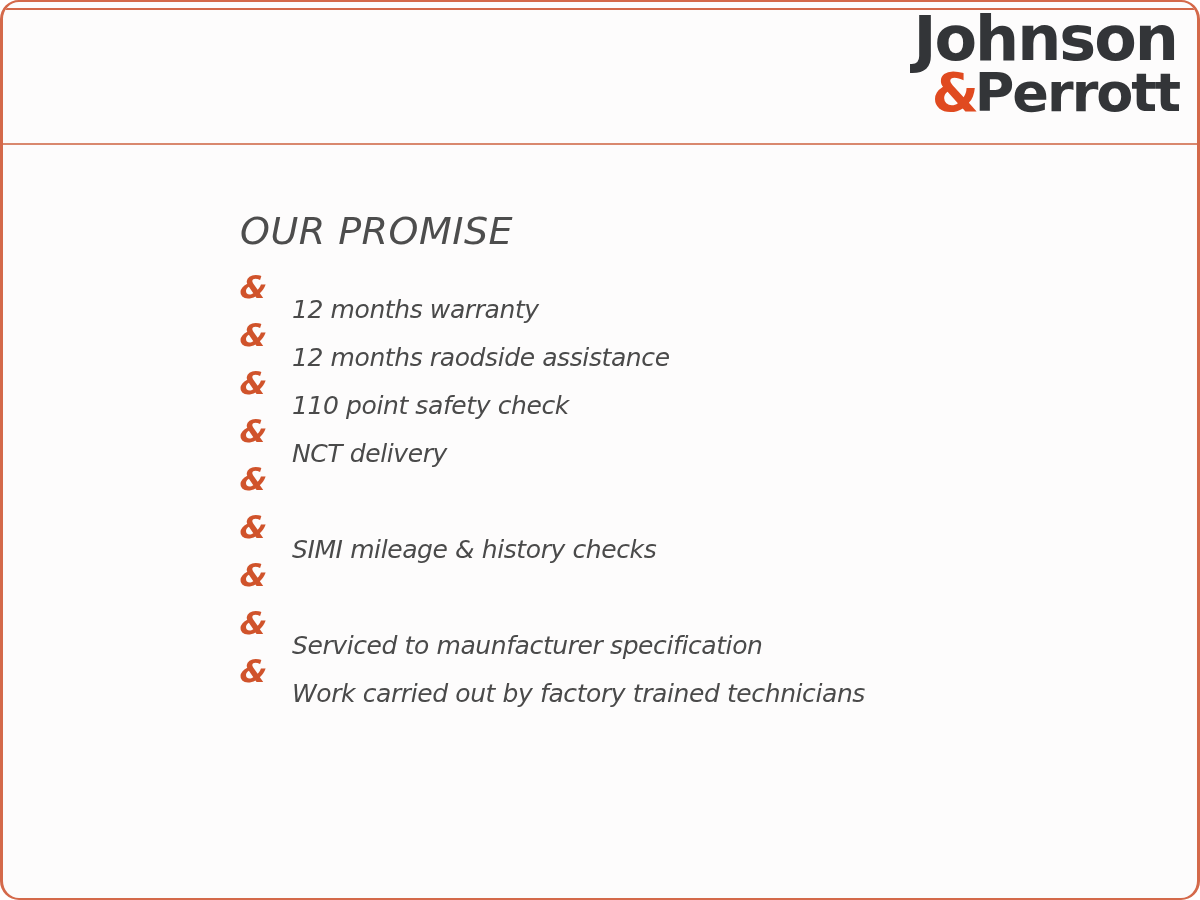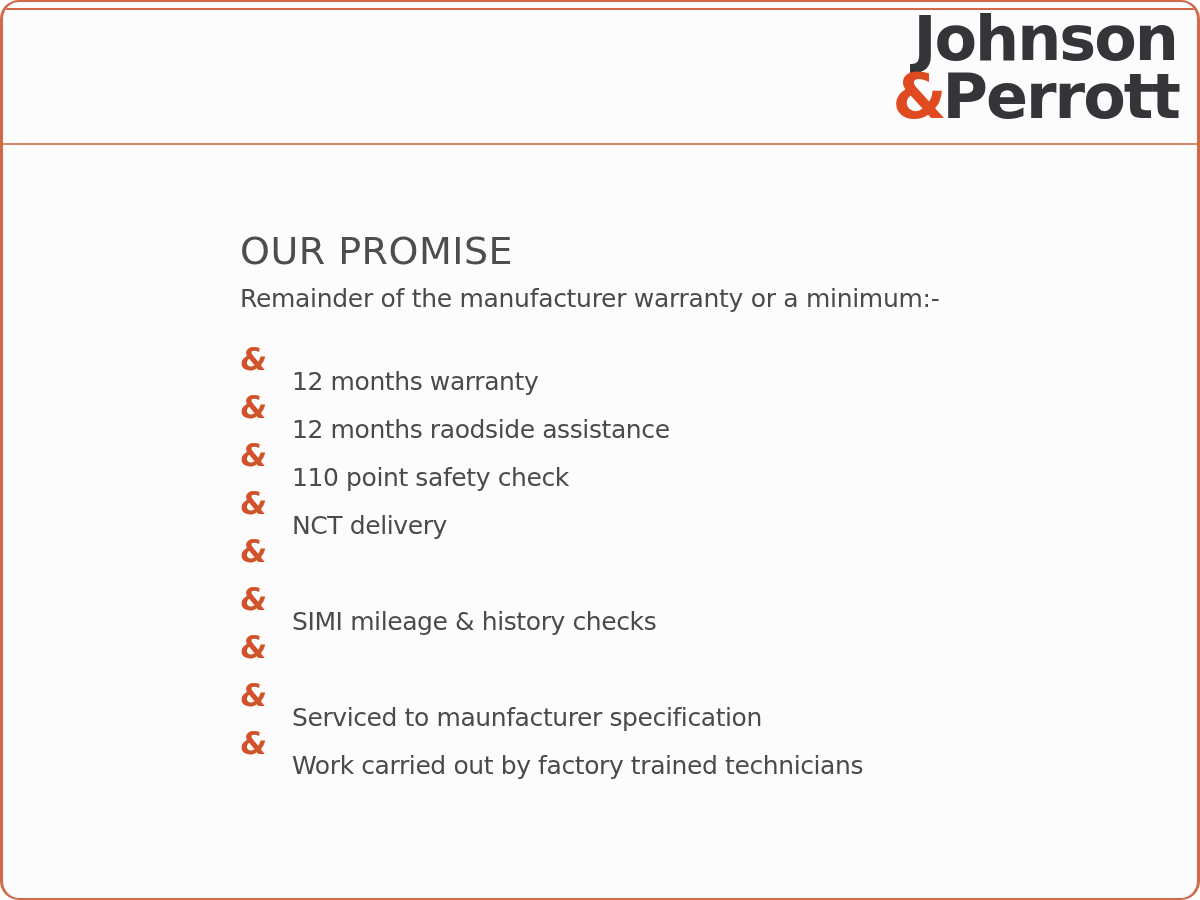--- a/index.html
+++ b/index.html
@@ -77,38 +77,39 @@
     letter-spacing: -2px;
     user-select: none;
   }
   .logo-line1 {
     font-size: 62px;
     color: #333538;
     display: block;
     margin-right: 2px;
   }
   .logo-line2 {
-    font-size: 62px;
+    font-size: 54px;
     color: #333538;
     display: block;
     white-space: nowrap;
   }
   .logo-amp {
     color: #e04a20;
     font-family: "DejaVu Sans", sans-serif;
     font-weight: bold;
     letter-spacing: -4px;
   }
 
   
   .content {
     position: absolute;
     left: 237px;
-    top: 228px;
+    top: 208px;
     width: 900px;
+    font-style: italic;
   }
 
   .title {
     font-family: "DejaVu Sans", sans-serif;
     font-size: 38px;
     font-weight: normal;
     color: #4d4d4d;
     letter-spacing: 0.5px;
     margin: 0 0 10px 0;
     line-height: 1.15;
@@ -167,21 +168,20 @@
   <div class="header"></div>
   <div class="header-bottom-line"></div>
 
   <div class="logo">
     <span class="logo-line1">Johnson</span>
     <span class="logo-line2"><span class="logo-amp">&amp;</span><span>Perrott</span></span>
   </div>
 
   <div class="content">
     <h1 class="title">OUR PROMISE</h1>
-    <p class="subtitle">Remainder of the manufacturer warranty or a minimum:-</p>
 
     <ul class="promise-list">
       <li class="promise-item">
         <span class="bullet-amp">&amp;</span>
         <span class="promise-text">12 months warranty</span>
       </li>
       <li class="promise-item">
         <span class="bullet-amp">&amp;</span>
         <span class="promise-text">12 months raodside assistance</span>
       </li>

